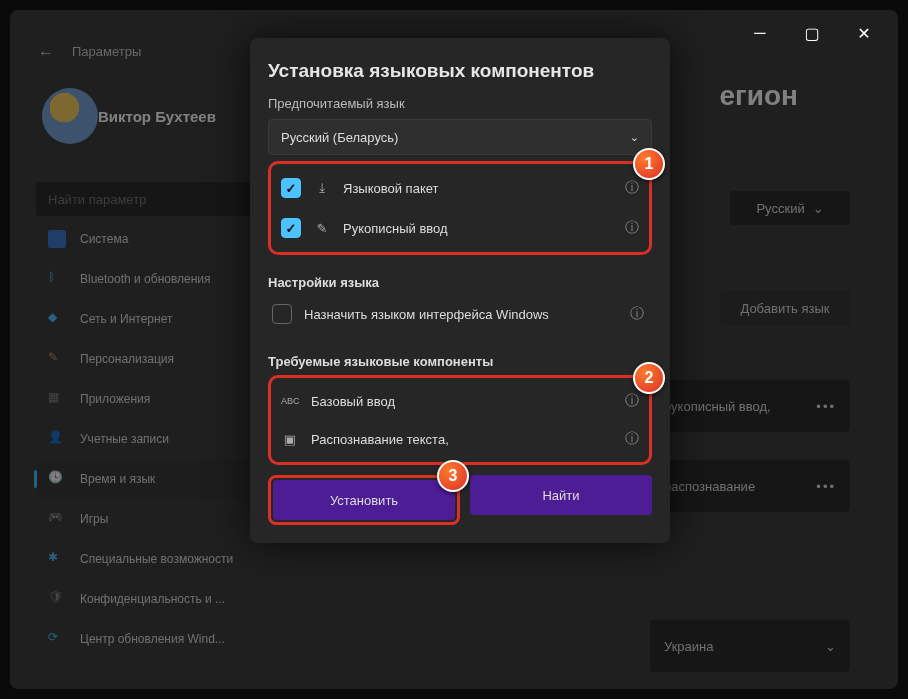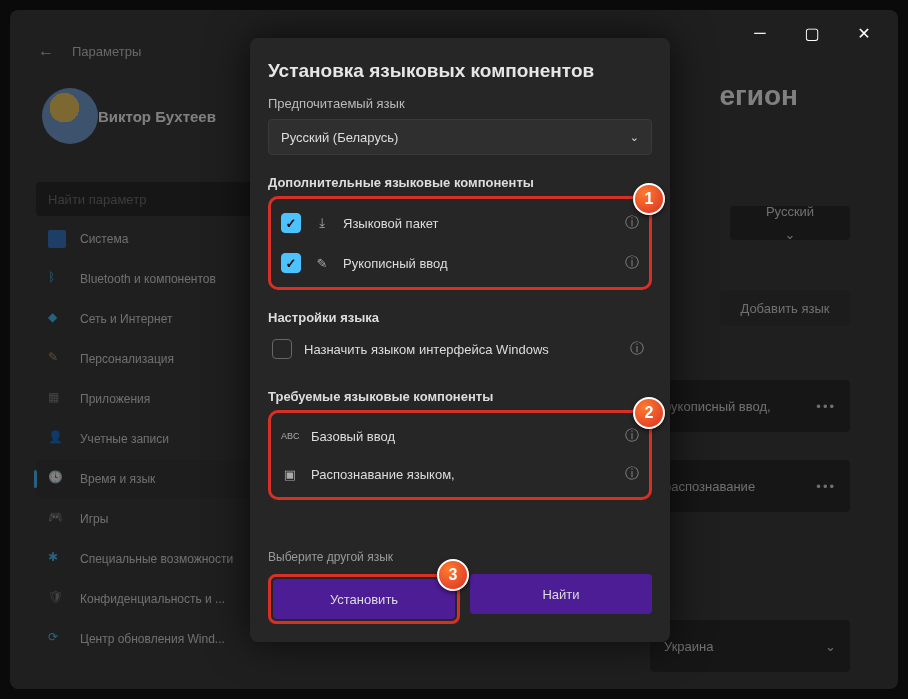--- a/index.html
+++ b/index.html
@@ -15,21 +15,21 @@
   .profile-name { color: #fff; font-size: 15px; font-weight: 600; }
   .profile-sub { color: #888; font-size: 12px; }
   .search { position: absolute; top: 172px; left: 26px; width: 280px; height: 34px; background: #2d2d2d; border: none; border-radius: 4px; padding: 0 12px; color: #aaa; font-size: 13px; }
   .sidebar { position: absolute; top: 210px; left: 26px; width: 280px; display: flex; flex-direction: column; gap: 2px; }
   .sidebar-item { display: flex; align-items: center; gap: 14px; padding: 10px 12px; color: #ddd; font-size: 12px; border-radius: 4px; cursor: pointer; }
   .sidebar-item.active { background: #3a3a3a; }
   .sidebar-item.active::before { content:""; position:absolute; left:0; width:3px; height:18px; background:#4cc2ff; border-radius:2px; margin-left:-2px;}
   .s-icon { width: 18px; height: 18px; display:inline-block; }
   .content-right { position: absolute; top: 70px; right: 40px; left: 340px; color: #fff; }
   .content-title { font-size: 28px; font-weight: 600; }
-  .lang-select-bg { position:absolute; top:196px; right:48px; width:120px; height:34px; background:#2d2d2d; border-radius:4px; display:flex; align-items:center; justify-content:center; gap:8px; color:#ddd; font-size:13px;flex-direction:column;}
+  .lang-select-bg { position:absolute; top:181px; right:48px; width:120px; height:34px; background:#2d2d2d; border-radius:4px; display:flex; align-items:center; justify-content:center; gap:8px; color:#ddd; font-size:13px;}
   .add-lang-btn { position:absolute; top:280px; right:48px; width:130px; height:36px; background:#383838; border-radius:4px; display:flex; align-items:center; justify-content:center; color:#ddd; font-size:13px;}
   .lang-row { position:absolute; right:48px; height:52px; background:#2d2d2d; border-radius:4px; display:flex; align-items:center; padding:0 14px; color:#ddd; font-size:13px; gap:10px;}
   .lang-row.r1 { top:370px; width:200px; }
   .lang-row.r2 { top:450px; width:200px; }
   .lang-row.r3 { top:610px; width:200px; }
   .dots { margin-left:auto; letter-spacing:2px;}
   
   .dialog { position: absolute; top: 28px; left: 240px; width: 420px; background: #262626; border-radius: 8px; padding: 22px 18px 18px 18px; color: #e6e6e6; z-index: 10; box-shadow: 0 0 40px rgba(0,0,0,0.7);}
   .dialog h2 { font-size: 19px; font-weight: 600; margin-bottom: 14px; }
   .label { font-size: 13px; color: #bbb; margin-bottom: 8px; margin-top: 12px; }
@@ -73,21 +73,21 @@
       </div>
     </div>
     <input class="search" placeholder="Найти параметр" style="">
     <div class="sidebar">
       <div class="sidebar-item">
           <span class="s-icon" style="background:#3a7cc9;border-radius:2px;"></span>
           <span>Система</span>
         </div>
       <div class="sidebar-item">
           <span class="s-icon" style="color:#4cc2ff;">ᛒ</span>
-          <span>Bluetooth и компонентов</span>
+          <span>Bluetooth и обновления</span>
         </div>
       <div class="sidebar-item">
           <span class="s-icon" style="color:#4cc2ff;">◆</span>
           <span>Сеть и Интернет</span>
         </div>
       <div class="sidebar-item">
           <span class="s-icon" style="color:#c96;">✎</span>
           <span>Персонализация</span>
         </div>
       <div class="sidebar-item">
@@ -142,21 +142,20 @@
   </div>
 
   <div class="dialog">
     <h2>Установка языковых компонентов</h2>
     <div class="label">Предпочитаемый язык</div>
     <div class="select">
       <span>Русский (Беларусь)</span>
       <span class="chev">⌄</span>
     </div>
 
-    <div class="section-title">Дополнительные языковые компоненты</div>
     <div class="highlight-box">
       <div class="badge">1</div>
       <div class="opt-row">
         <div class="checkbox checked">✓</div>
         <span class="opt-icon">⤓</span>
         <span>Языковой пакет</span>
         <span class="info-icon">ⓘ</span>
       </div>
       <div class="opt-row">
         <div class="checkbox checked">✓</div>
@@ -176,26 +175,25 @@
     <div class="section-title">Требуемые языковые компоненты</div>
     <div class="highlight-box">
       <div class="badge">2</div>
       <div class="opt-row">
         <span class="opt-icon" style="font-size:9px;">ABC</span>
         <span>Базовый ввод</span>
         <span class="info-icon">ⓘ</span>
       </div>
       <div class="opt-row">
         <span class="opt-icon">▣</span>
-        <span>Распознавание языком,</span>
-        <span class="info-icon">ⓘ</span>
-      </div>
-    </div>
-
-    <div class="footer-label">Выберите другой язык</div>
+        <span>Распознавание текста,</span>
+        <span class="info-icon">ⓘ</span>
+      </div>
+    </div>
+
     <div class="btn-row">
       <div class="install-wrap">
         <div class="badge">3</div>
         <button class="btn">Установить</button>
       </div>
       <button class="btn">Найти</button>
     </div>
   </div>
 </div>
 

